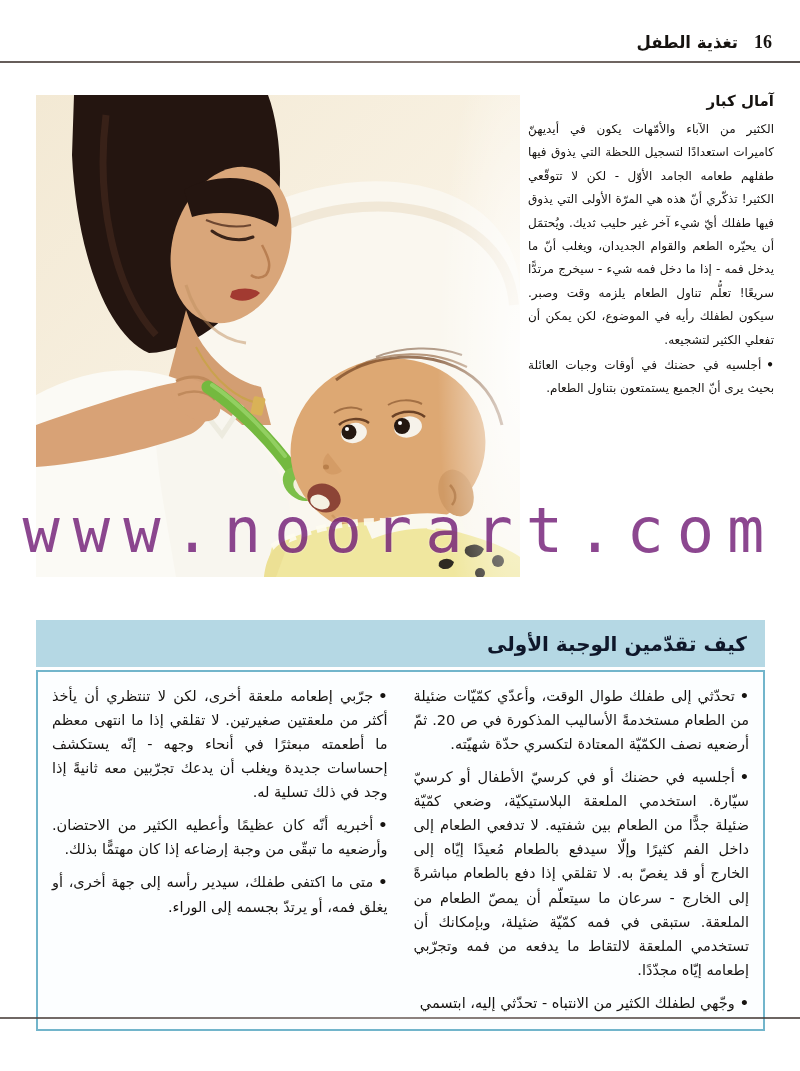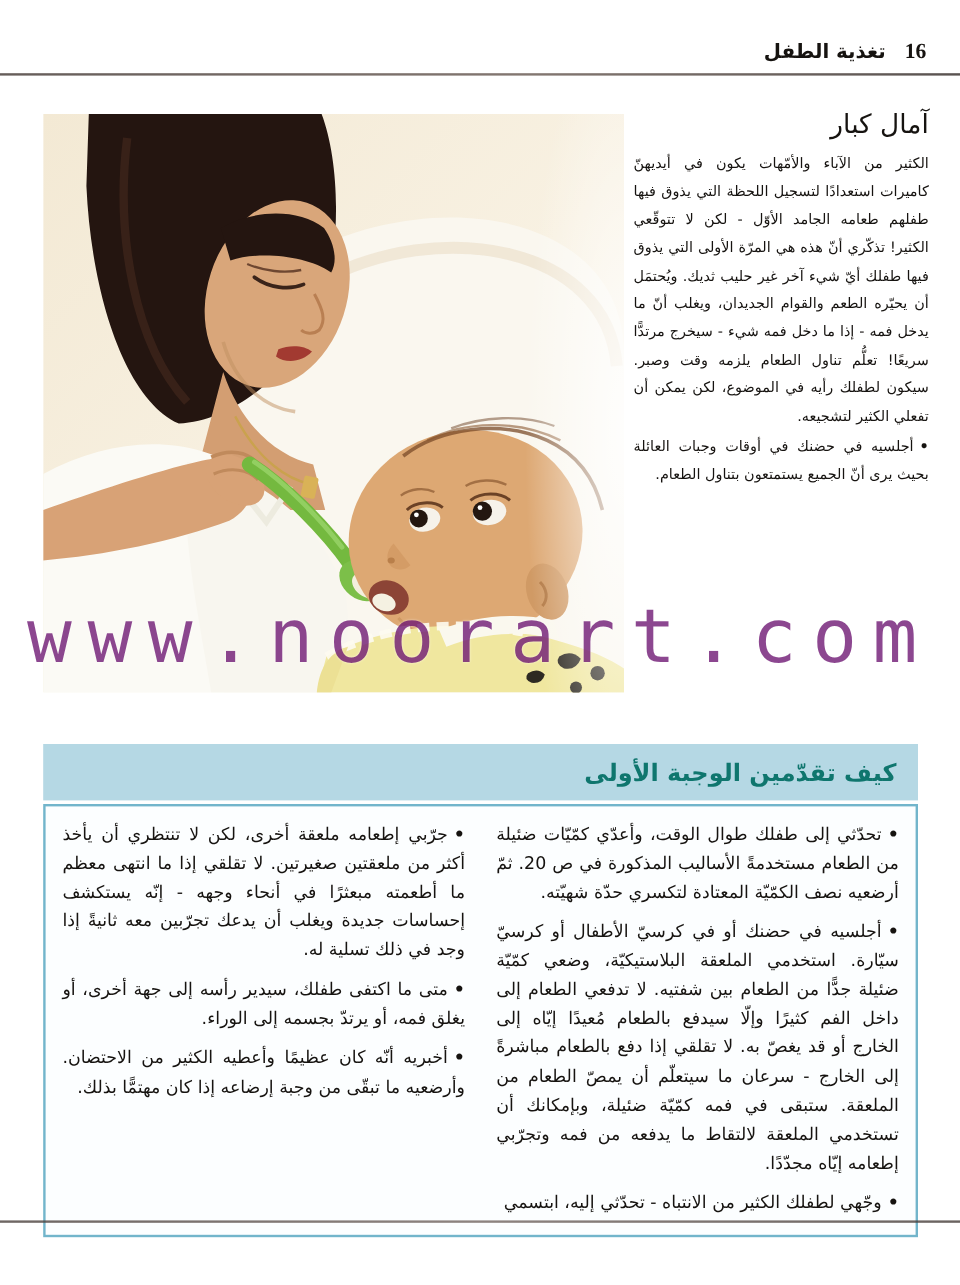--- a/index.html
+++ b/index.html
@@ -20,38 +20,38 @@
     background:linear-gradient(to left,#3c3431 0%,#6d5f58 45%,#4a403c 100%);
     opacity:.85;
   }
   
   .photo{position:absolute;left:36px;top:95px;width:484px;height:482px;}
   .photo svg{display:block;width:100%;height:100%;}
   
   .article{
     position:absolute;left:528px;top:92px;width:246px;direction:rtl;text-align:right;
   }
-  .article h2{margin:0 0 8px 0;font-size:22px;font-weight:400;}
+  .article h2{margin:0 0 8px 0;font-size:15px;font-weight:700;}
   .article p{margin:0;font-size:12px;line-height:1.95;text-align:justify;}
   .article .item{margin-top:2px;}
   .dot{font-weight:700;margin-left:5px;}
   
   .watermark{
     position:absolute;top:494px;left:0;width:100%;z-index:6;
     font-family:"DejaVu Sans Mono",monospace;font-size:62px;letter-spacing:13px;
     color:#701a75;opacity:.8;text-align:center;direction:ltr;white-space:nowrap;
     text-shadow:0 0 2px rgba(255,255,255,.8);pointer-events:none;
   }
   
   .infobox{position:absolute;left:36px;top:620px;width:729px;direction:rtl;}
   .band{
     height:47px;background:#b5d8e4;display:flex;align-items:center;
     padding:0 18px;box-sizing:border-box;
   }
-  .band-title{font-size:20px;font-weight:700;color:#0f766e;}
+  .band-title{font-size:20px;font-weight:700;color:#0f172a;}
   .panel{
     margin-top:3px;border:2px solid #72b5cb;background:#fcfeff;
     padding:12px 14px 14px 14px;min-height:300px;box-sizing:border-box;
   }
   .cols{display:flex;gap:26px;direction:rtl;}
   .col{flex:1;font-size:14.5px;line-height:1.66;text-align:justify;}
   .col p{margin:0 0 9px 0;}
   .col p:last-child{margin-bottom:0;}
   
   .bottom-rule{
@@ -193,24 +193,24 @@
           </p>
           <p>
             <span class="dot">•</span><span>وجّهي لطفلك الكثير من الانتباه - تحدّثي إليه، ابتسمي</span>
           </p>
         </div>
         <div class="col">
           <p>
             <span class="dot">•</span><span>جرّبي إطعامه ملعقة أخرى، لكن لا تنتظري أن يأخذ أكثر من ملعقتين صغيرتين. لا تقلقي إذا ما انتهى معظم ما أطعمته مبعثرًا في أنحاء وجهه - إنّه يستكشف إحساسات جديدة ويغلب أن يدعك تجرّبين معه ثانيةً إذا وجد في ذلك تسلية له.</span>
           </p>
           <p>
+            <span class="dot">•</span><span>أخبريه أنّه كان عظيمًا وأعطيه الكثير من الاحتضان. وأرضعيه ما تبقّى من وجبة إرضاعه إذا كان مهتمًّا بذلك.</span>
+          </p>
+          <p>
             <span class="dot">•</span><span>متى ما اكتفى طفلك، سيدير رأسه إلى جهة أخرى، أو يغلق فمه، أو يرتدّ بجسمه إلى الوراء.</span>
-          </p>
-          <p>
-            <span class="dot">•</span><span>أخبريه أنّه كان عظيمًا وأعطيه الكثير من الاحتضان. وأرضعيه ما تبقّى من وجبة إرضاعه إذا كان مهتمًّا بذلك.</span>
           </p>
         </div>
       </div>
     </div>
   </div>
 
   <div class="bottom-rule"></div>
 </div>
 
 </body></html>

